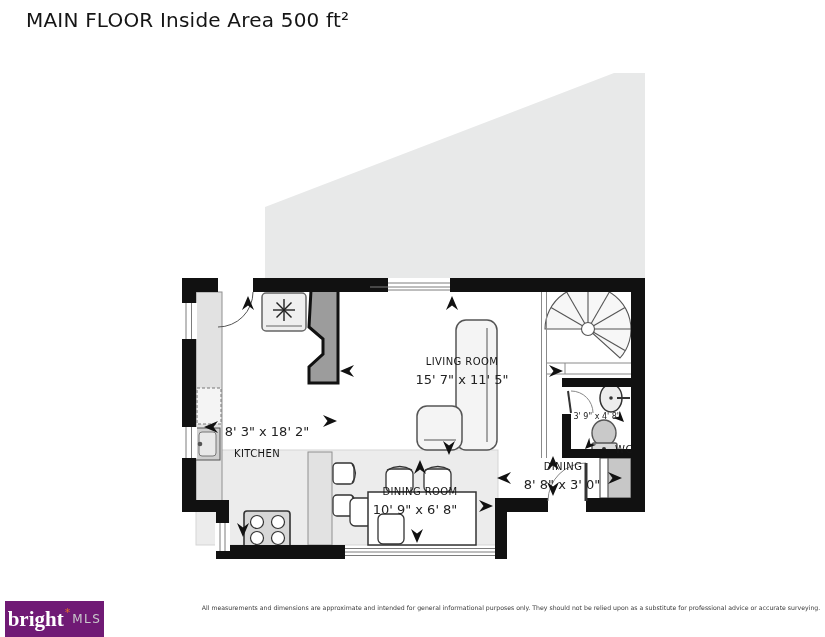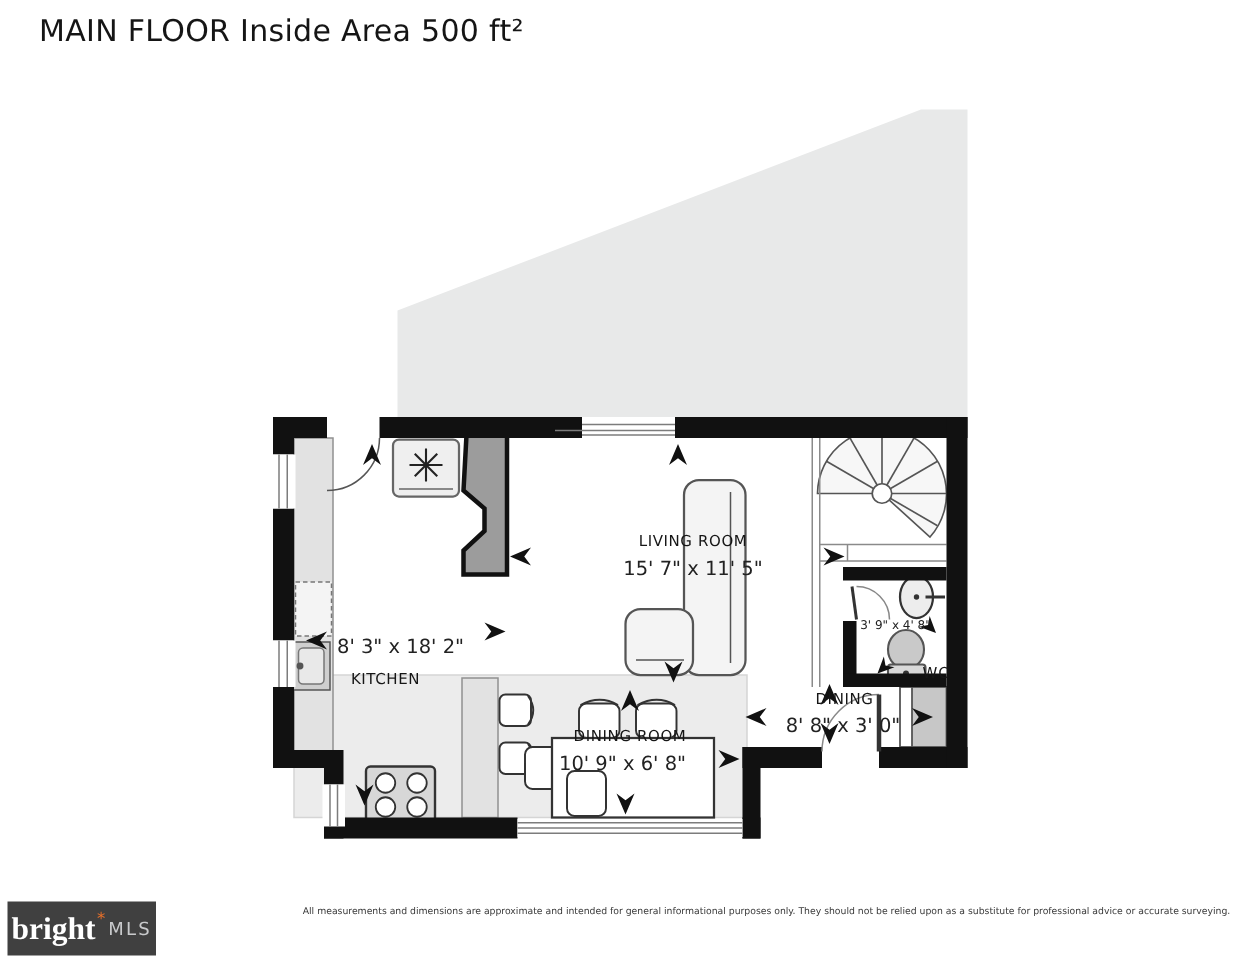--- a/index.html
+++ b/index.html
@@ -8,21 +8,21 @@
   .abs{position:absolute;}
   #title{left:26px;top:8px;font-size:20px;color:#151515;letter-spacing:.2px;white-space:nowrap;}
   .room-label{transform:translateX(-50%);text-align:center;white-space:nowrap;color:#161616;line-height:1;}
   .room-name{font-size:10px;letter-spacing:.4px;}
   .room-dims{font-size:13px;color:#222;}
   .wc-name{font-size:10px;letter-spacing:.5px;}
   .wc-dims{font-size:8px;color:#222;}
   #plan-svg{left:0;top:0;}
   #footer-disclaimer{left:511px;top:604px;transform:translateX(-50%);
       font-size:6.2px;color:#3a3a3a;white-space:nowrap;}
-  #brand-logo{left:5px;top:601px;width:99px;height:36px;background:#404040;
+  #brand-logo{left:5px;top:601px;width:99px;height:36px;background:#701a75;
       display:flex;align-items:center;justify-content:center;}
   #brand-logo .brand{font-family:"Liberation Serif","DejaVu Serif",serif;
       font-weight:bold;font-size:21px;color:#ffffff;line-height:1;}
   #brand-logo .star{color:#e8702a;font-size:11px;line-height:1;align-self:flex-start;margin:6px 0 0 1px;}
   #brand-logo .suffix{font-size:12px;color:#c9cacc;letter-spacing:1.5px;margin-left:2px;}
 </style>
 </head>
 <body>
 
 <div id="title" class="abs">MAIN FLOOR Inside Area 500 ft²</div>

